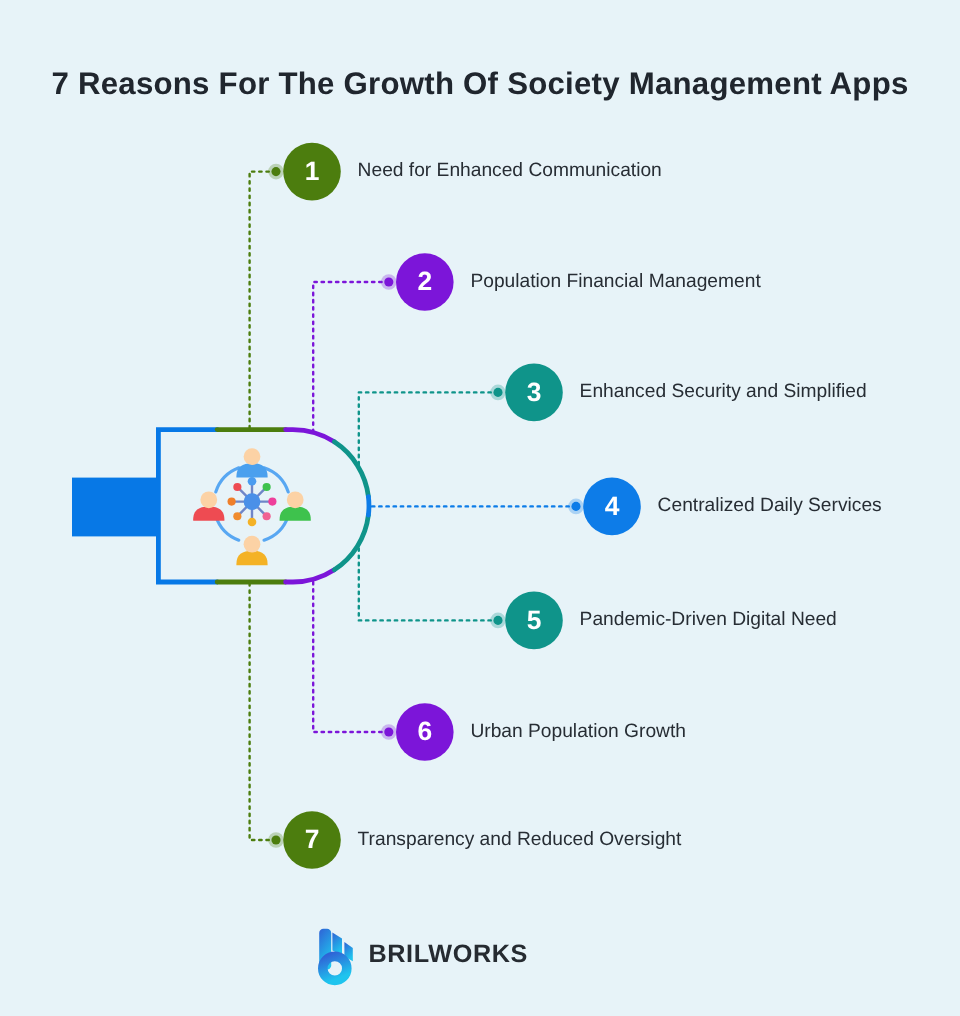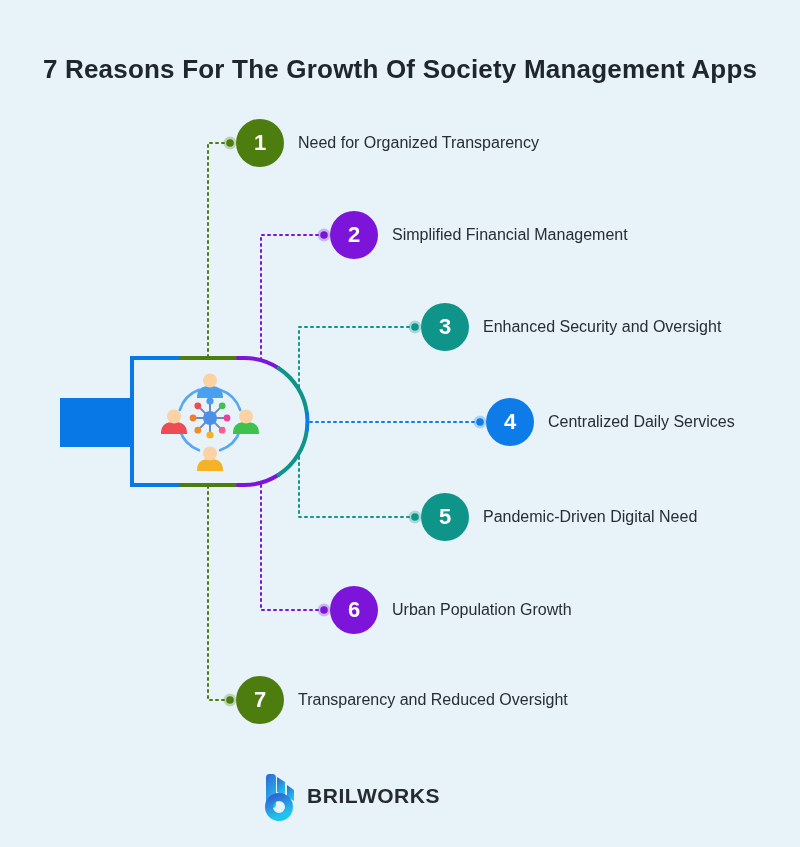--- a/index.html
+++ b/index.html
@@ -129,29 +129,29 @@
 
       <g>
         <path d="M 197,470 C 197,462 202,459 210,459 C 218,459 223,462 223,470 L 223,471 L 197,471 Z" fill="#f4b226"></path>
         <circle cx="210" cy="453.5" r="7" fill="#fcd2a5"></circle>
       </g>
     </g>
   </svg>
 
   <div class="item" style="top:119px;left:236px;">
     <div class="bubble" style="background-color: rgb(76, 125, 14);">1</div>
-    <div class="label">Need for Organized Transparency</div>
+    <div class="label">Need for Enhanced Communication</div>
   </div>
   <div class="item" style="top:211px;left:330px;">
     <div class="bubble" style="background-color: rgb(124, 21, 217);">2</div>
-    <div class="label">Simplified Financial Management</div>
+    <div class="label">Population Financial Management</div>
   </div>
   <div class="item" style="top:303px;left:421px;">
     <div class="bubble" style="background-color: rgb(15, 148, 138);">3</div>
-    <div class="label">Enhanced Security and Oversight</div>
+    <div class="label">Enhanced Security and Simplified</div>
   </div>
   <div class="item" style="top:398px;left:486px;">
     <div class="bubble" style="background-color: rgb(13, 124, 232);">4</div>
     <div class="label">Centralized Daily Services</div>
   </div>
   <div class="item" style="top:493px;left:421px;">
     <div class="bubble" style="background-color: rgb(15, 148, 138);">5</div>
     <div class="label">Pandemic-Driven Digital Need</div>
   </div>
   <div class="item" style="top:586px;left:330px;">

